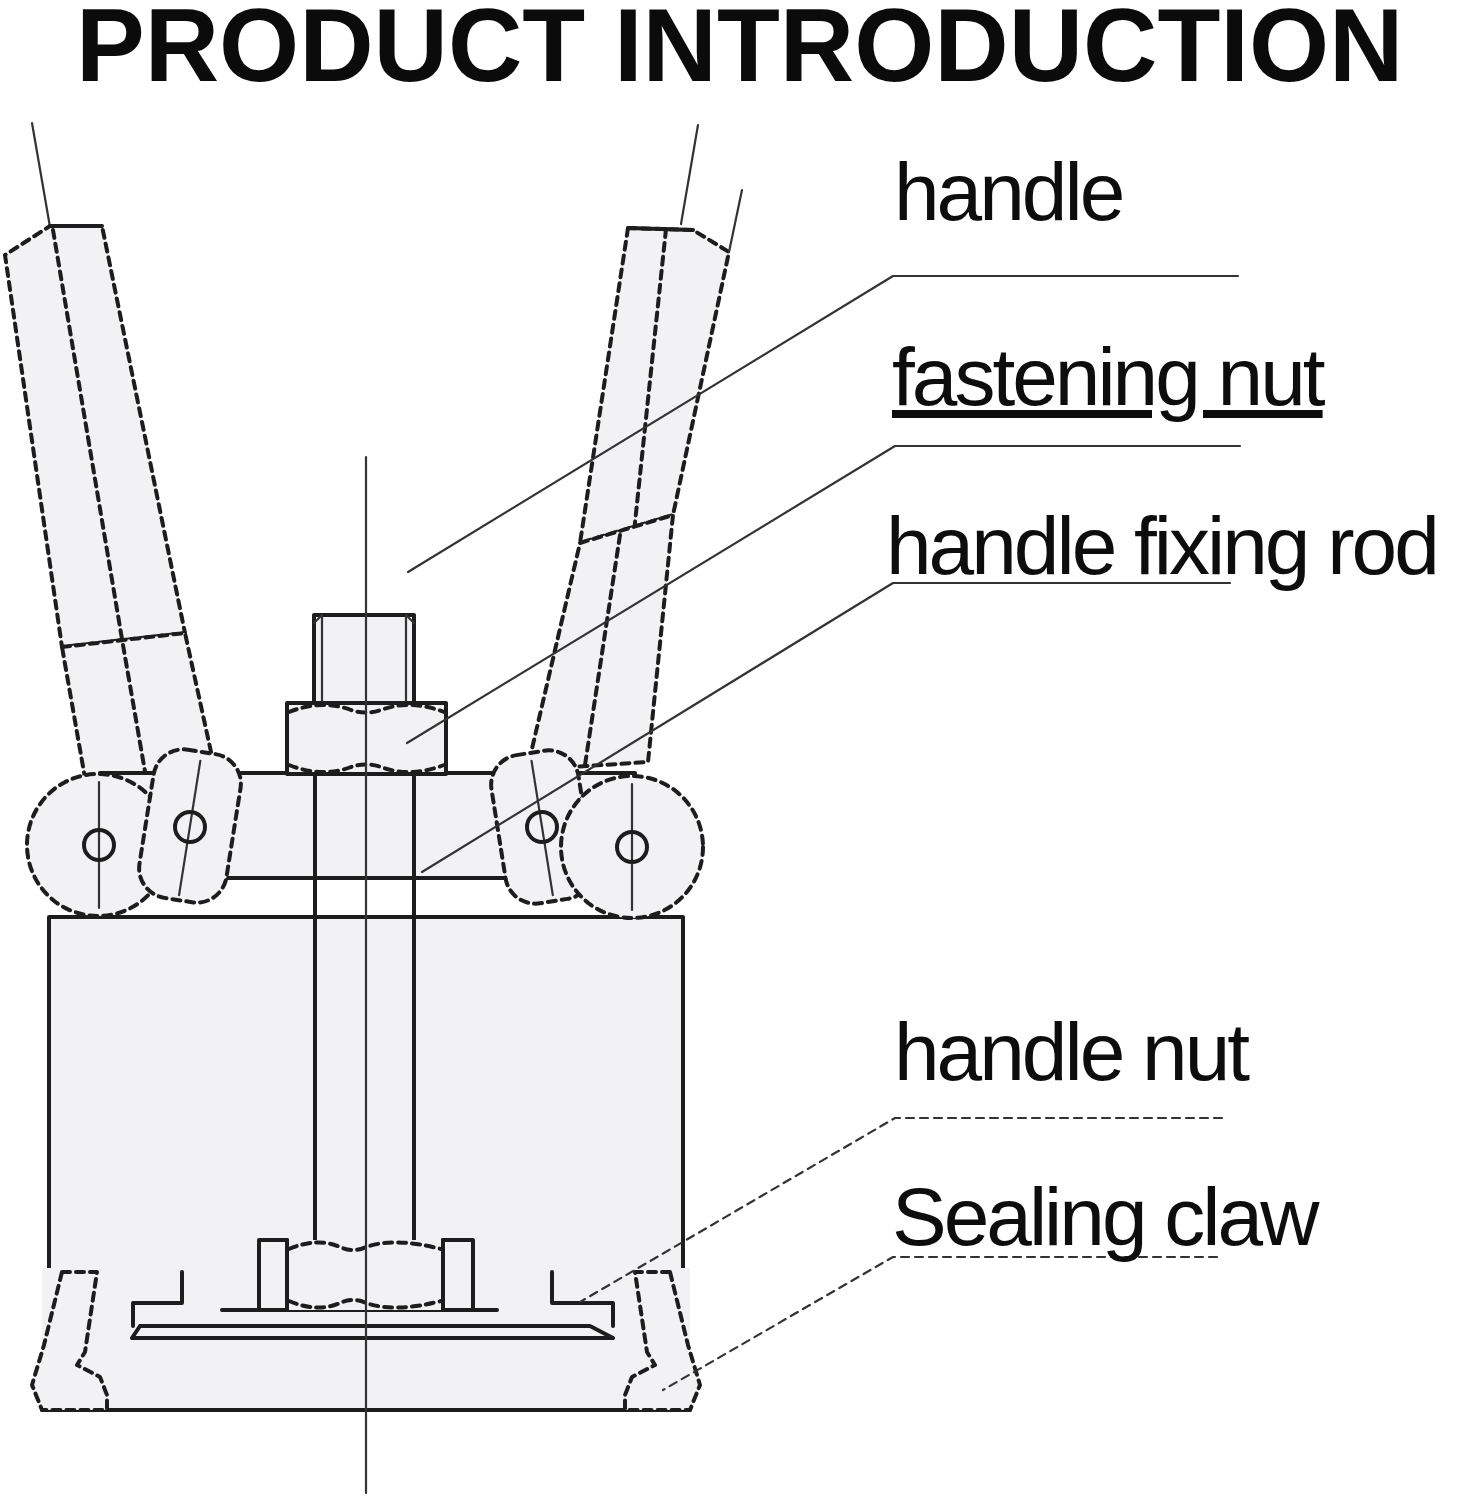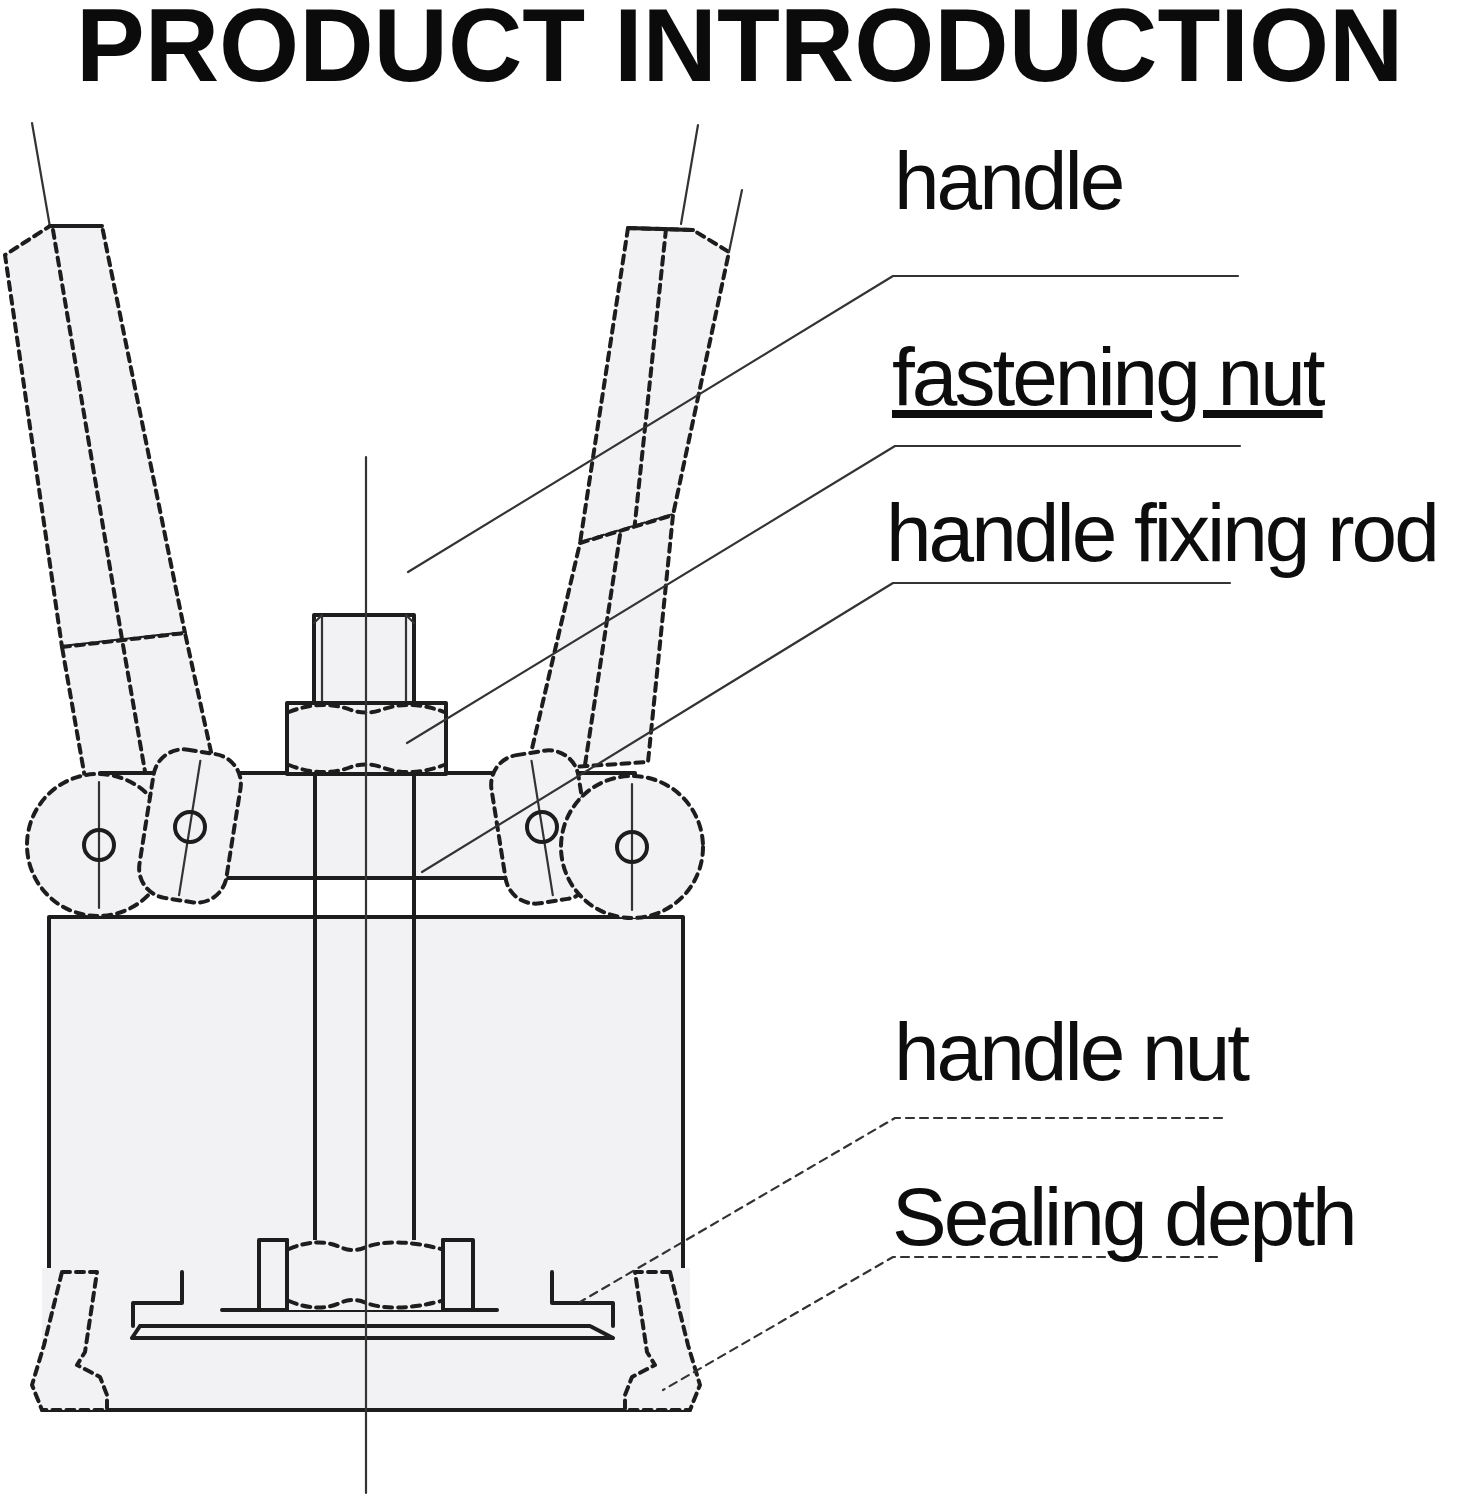--- a/index.html
+++ b/index.html
@@ -11,23 +11,23 @@
   svg{position:absolute;left:0;top:0;}
   .page-title{
     position:absolute;left:76px;top:-6px;width:1396px;
     font-size:103px;font-weight:bold;letter-spacing:0px;line-height:1;
     color:#0b0b0b;white-space:nowrap;
   }
   .part-label{
     position:absolute;font-size:82px;letter-spacing:-3px;line-height:1;
     color:#0d0d0d;white-space:nowrap;
   }
-  .lbl-handle{left:894px;top:140px;}
+  .lbl-handle{left:894px;top:151px;}
   .lbl-fastening-nut{left:892px;top:336px;text-decoration:underline;}
-  .lbl-handle-fixing-rod{left:886px;top:492px;}
+  .lbl-handle-fixing-rod{left:886px;top:505px;}
   .lbl-depth-nut{left:894px;top:1011px;}
   .lbl-sealing-claw{left:892px;top:1176px;}
 
   
   .fillg{fill:#f2f1f3;}
   .ln{stroke:#1d1d1d;stroke-width:4;fill:none;stroke-linecap:round;stroke-linejoin:round;}
   .lnf{stroke:#1d1d1d;stroke-width:4;stroke-linecap:round;stroke-linejoin:round;}
   .lnd{stroke:#1d1d1d;stroke-width:4;fill:none;stroke-dasharray:8 6;stroke-linecap:round;stroke-linejoin:round;}
   .lndf{stroke:#1d1d1d;stroke-width:4;stroke-dasharray:8 6;stroke-linecap:round;stroke-linejoin:round;}
   .lnt{stroke:#333333;stroke-width:2.2;fill:none;stroke-linecap:round;stroke-linejoin:round;}
@@ -137,14 +137,14 @@
       <polyline class="lntd" points="1217,1257 893,1257 663,1390"></polyline>
     </g>
   </svg>
 
   <div class="page-title">PRODUCT INTRODUCTION</div>
 
   <div class="part-label lbl-handle">handle</div>
   <div class="part-label lbl-fastening-nut">fastening nut</div>
   <div class="part-label lbl-handle-fixing-rod">handle fixing rod</div>
   <div class="part-label lbl-depth-nut">handle nut</div>
-  <div class="part-label lbl-sealing-claw">Sealing depth</div>
+  <div class="part-label lbl-sealing-claw">Sealing claw</div>
 </div>
 
 </body></html>

